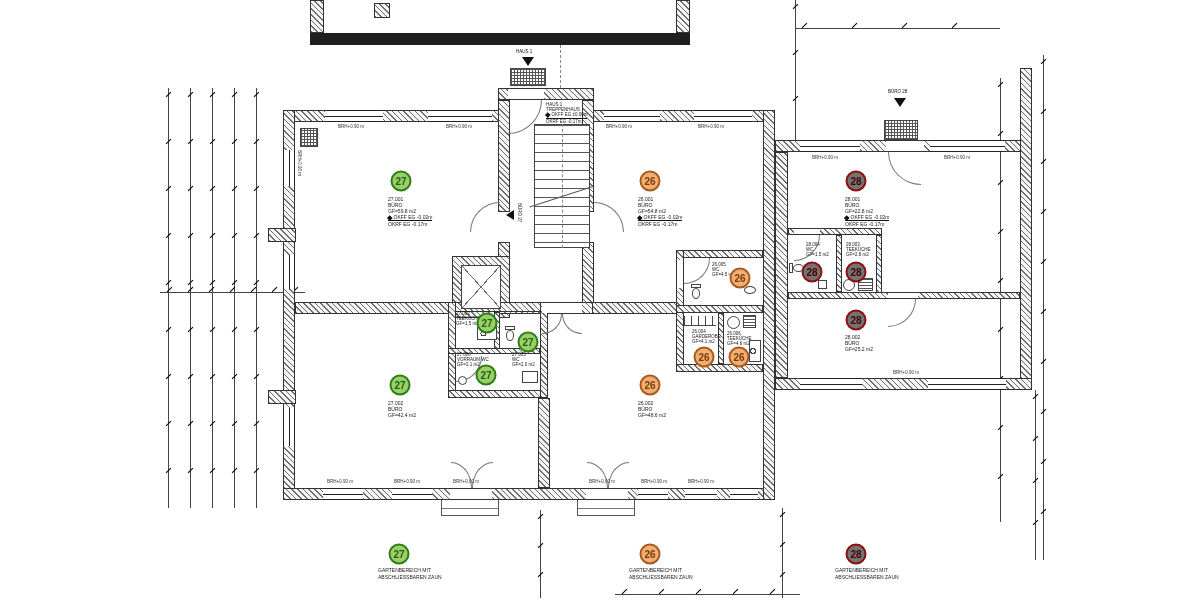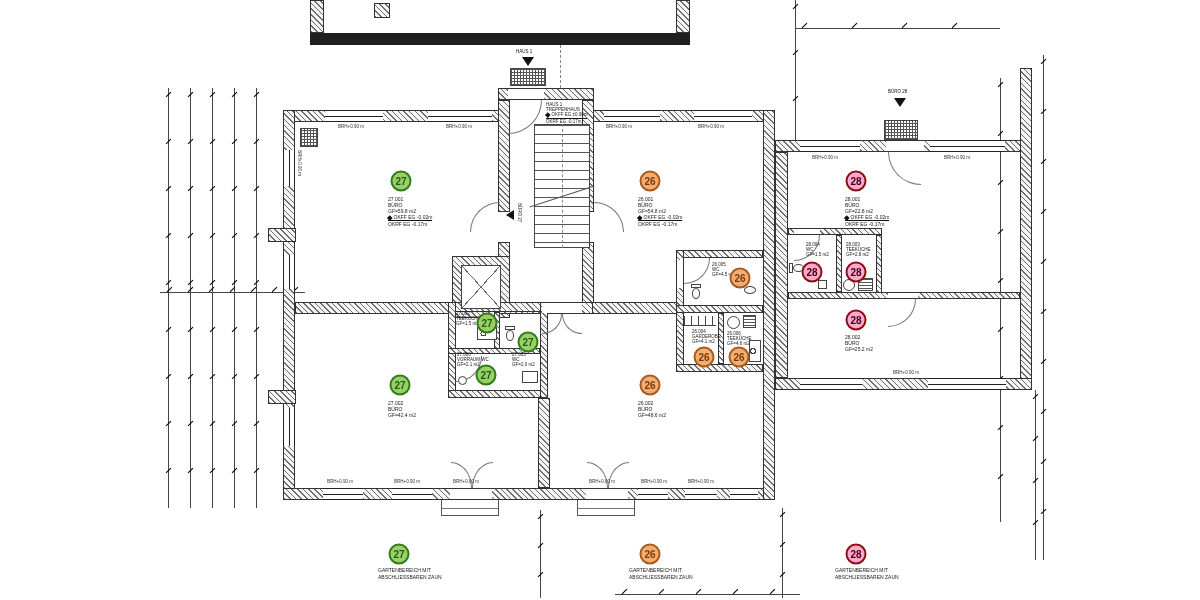--- a/index.html
+++ b/index.html
@@ -54,21 +54,21 @@
   .rl.tiny{font-size:4.5px;line-height:5.2px;}
   .lvl{border-bottom:1px solid #111;}
   .dia{display:inline-block;width:3.5px;height:3.5px;background:#111;transform:rotate(45deg);margin-right:2px;}
   .brh{position:absolute;font-size:4.5px;white-space:nowrap;color:#333;z-index:4;}
   .vt{position:absolute;writing-mode:vertical-rl;font-size:4.5px;color:#222;z-index:4;white-space:nowrap;}
   
   .circle{position:absolute;width:21px;height:21px;border-radius:50%;display:flex;align-items:center;
     justify-content:center;font-weight:bold;font-size:10px;transform:translate(-50%,-50%);z-index:5;}
   .c27{background:#9ccf63;border:2px solid #2e7d1c;color:#1b5e20;}
   .c26{background:#f2ad72;border:2px solid #a85a1e;color:#7a3b08;}
-  .c28{background:#f9a8d4;border:2px solid #8c1010;color:#4a0000;}
+  .c28{background:#737373;border:2px solid #8c1010;color:#4a0000;}
   
   .trid{position:absolute;width:0;height:0;border-left:6px solid transparent;border-right:6px solid transparent;border-top:9px solid #111;z-index:4;}
   .tril{position:absolute;width:0;height:0;border-top:5px solid transparent;border-bottom:5px solid transparent;border-right:8px solid #111;z-index:4;}
   .ent{position:absolute;font-size:4.5px;white-space:nowrap;z-index:4;color:#111;}
   .leg{position:absolute;font-size:5px;line-height:6.5px;white-space:nowrap;z-index:4;color:#222;}
 </style>
 </head>
 <body>
 
 <div class="plan">

